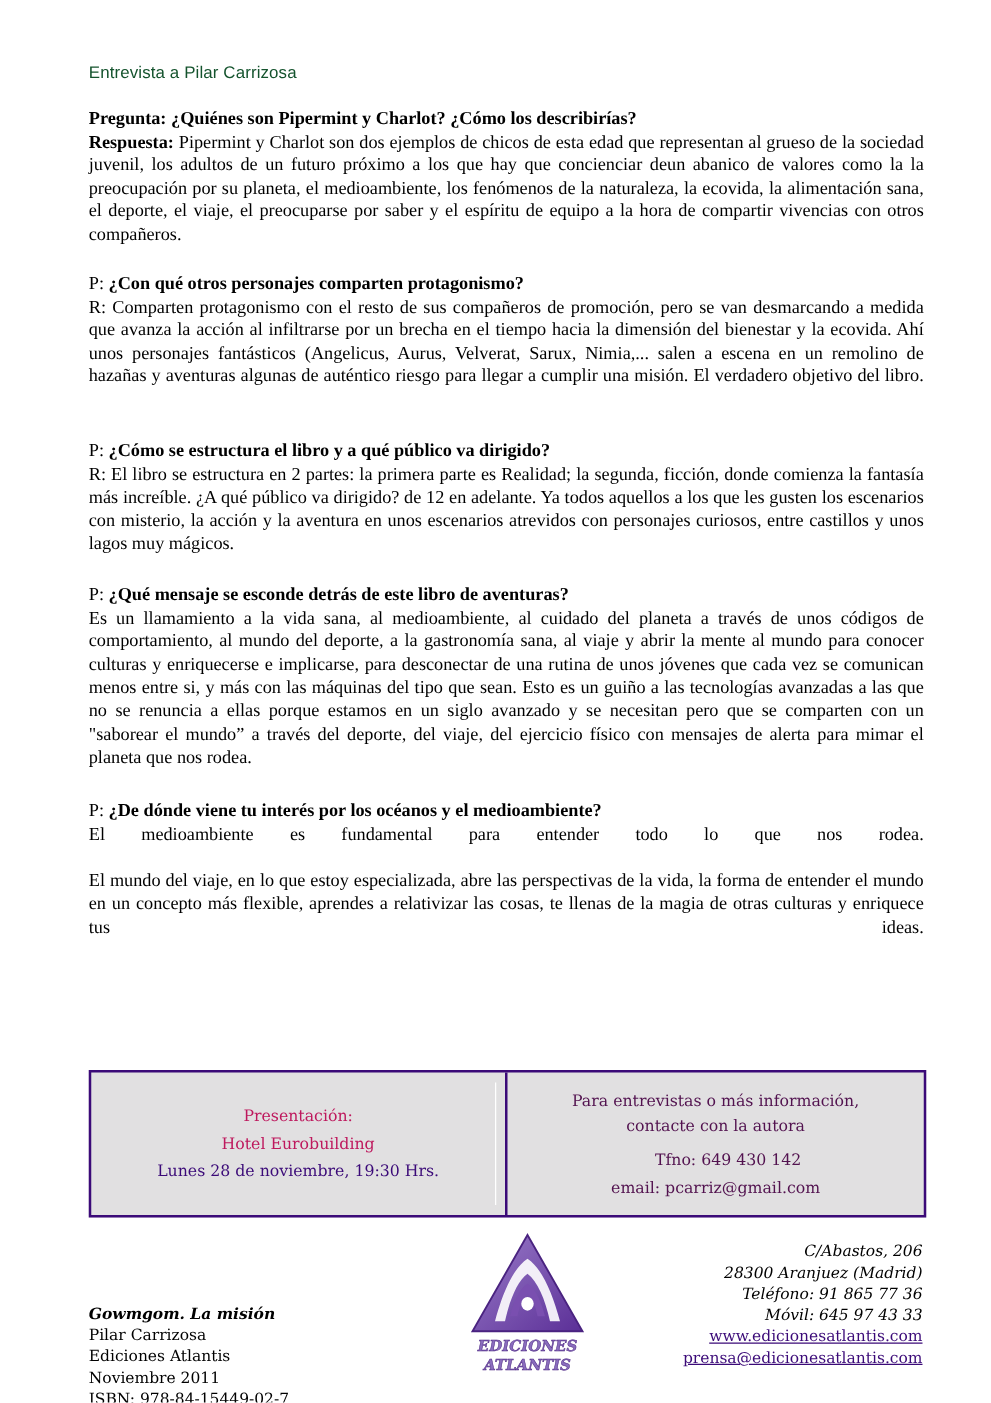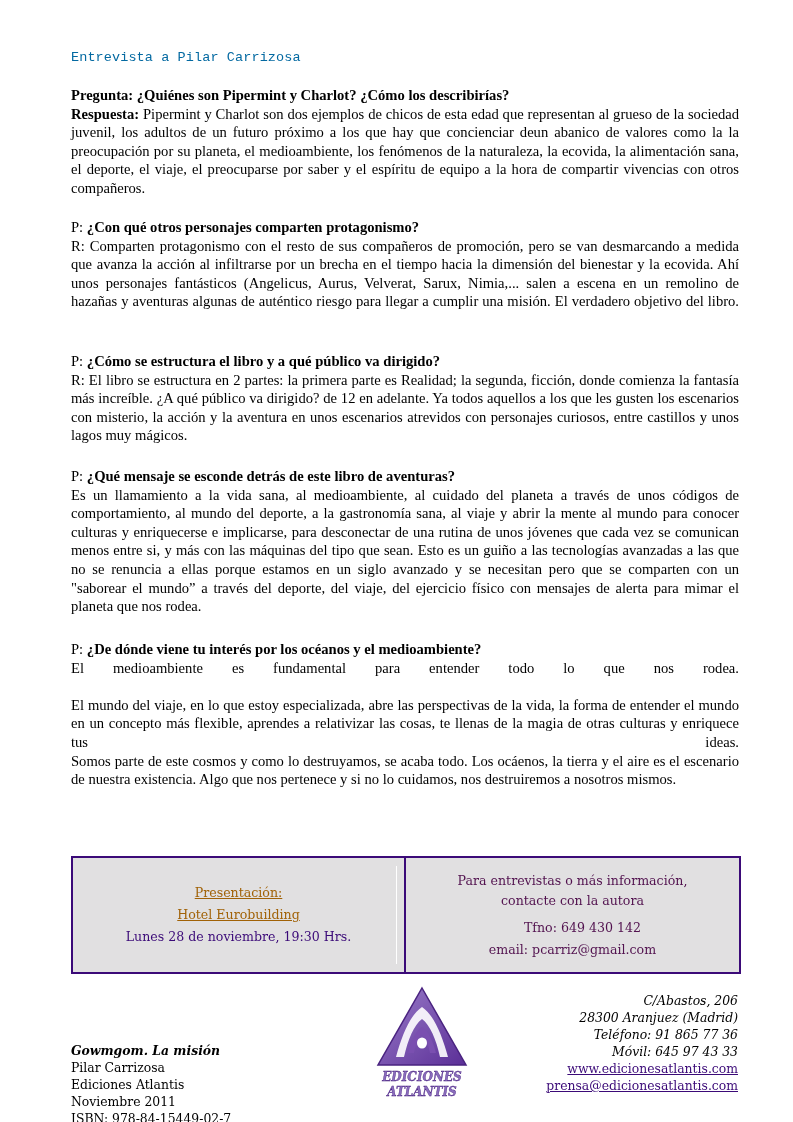--- a/index.html
+++ b/index.html
@@ -3,22 +3,22 @@
   <meta charset="utf-8">
   <style>
     html, body { margin: 0; padding: 0; background: #ffffff; }
     body {
       width: 793px; height: 1122px; position: relative; overflow: hidden;
       font-family: "Liberation Serif", "DejaVu Serif", serif;
       color: #000;
     }
     .page-title {
       position: absolute; left: 71px; top: 50px;
-      font-family: Liberation Mono, monospace; font-size: 13.5px;
-      color: #0369a1; letter-spacing: 0.1px;
+      font-family: Liberation Sans, sans-serif; font-size: 13.5px;
+      color: #14532d; letter-spacing: 0.1px;
     }
     .section { position: absolute; left: 71px; width: 668px; font-size: 14.6px; line-height: 18.6px; }
     .section p { margin: 0; text-align: justify; }
     .q { font-weight: bold; }
     .q .lbl { font-weight: normal; }
     .lbl-bold { font-weight: bold; }
 
     .info-box {
       position: absolute; left: 71px; top: 856px; width: 666px; height: 114px;
       border: 2px solid #3b0a78; background: #e1e0e1;
@@ -31,21 +31,21 @@
     }
     .info-left { width: 331px; color: #4a1070; }
     .info-right { flex: 1; color: #52124f; }
     .divider {
       width: 2px; background: #3b0a78; height: 100%;
       position: relative;
     }
     .divider::before {
       content: ""; position: absolute; left: -8px; top: 8px; bottom: 8px; width: 1px; background: #ffffff;
     }
-    .info-left .l1, .info-left .l2 { color: #a16207; text-decoration: underline; }
+    .info-left .l1, .info-left .l2 { color: #be185d; }
     .info-left .l3, .info-left .l4 { color: #3b0a78; }
     .info-right .r1, .info-right .r2 { line-height: 20px; }
     .info-right .r1 { margin-top: 2px; }
     .info-right .r3 { margin-top: 6px; margin-left: 20px; }
 
     .book-info {
       position: absolute; left: 71px; top: 1010px;
       font-family: "DejaVu Serif", serif; font-size: 12.4px; line-height: 17px; color: #000; margin-top: 32px;
     }
     .book-info .title { font-weight: bold; font-style: italic; }
@@ -80,21 +80,20 @@
 
 <div class="section" style="top:467px;">
   <p class="q"><span class="lbl">P:</span> <span>¿Qué mensaje se esconde detrás de este libro de aventuras?</span></p>
   <p><span>Es un llamamiento a la vida sana, al medioambiente, al cuidado del planeta a través de unos códigos de comportamiento,  al mundo del  deporte, a la gastronomía sana, al viaje y abrir la mente al mundo para conocer culturas y enriquecerse  e implicarse, para desconectar de una rutina de unos jóvenes que cada vez se comunican menos entre si, y más con las máquinas del tipo que sean. Esto es un guiño a  las tecnologías avanzadas a las que no se renuncia a ellas porque estamos en un siglo avanzado y se necesitan pero que se comparten con un "saborear el mundo” a través del deporte, del viaje, del ejercicio físico con mensajes de alerta para mimar el planeta que nos rodea.</span></p>
 </div>
 
 <div class="section" style="top:640px;">
   <p class="q"><span class="lbl">P:</span> <span>¿De dónde viene tu interés por los océanos y el medioambiente?</span></p>
   <p style="text-align-last: justify;">El medioambiente es fundamental para entender todo lo que nos rodea.</p>
   <p style="margin-top:18.6px; text-align-last: justify;">El mundo del viaje, en lo que estoy especializada, abre las perspectivas de la vida, la forma de entender el mundo en un concepto más flexible, aprendes a relativizar las cosas, te llenas de la magia de otras culturas y enriquece tus ideas.</p>
-  <p>Somos parte de este cosmos y como lo destruyamos, se acaba todo. Los ocáenos, la tierra y el aire es el escenario de nuestra  existencia. Algo que nos pertenece y si no lo cuidamos, nos destruiremos a nosotros mismos.</p>
 </div>
 
 <div class="info-box">
   <div class="info-col info-left">
     <div class="l1">Presentación:</div>
     <div class="l2">Hotel Eurobuilding</div>
     <div class="l4">Lunes 28 de noviembre, 19:30 Hrs.</div>
   </div>
   <div class="divider"></div>
   <div class="info-col info-right">

